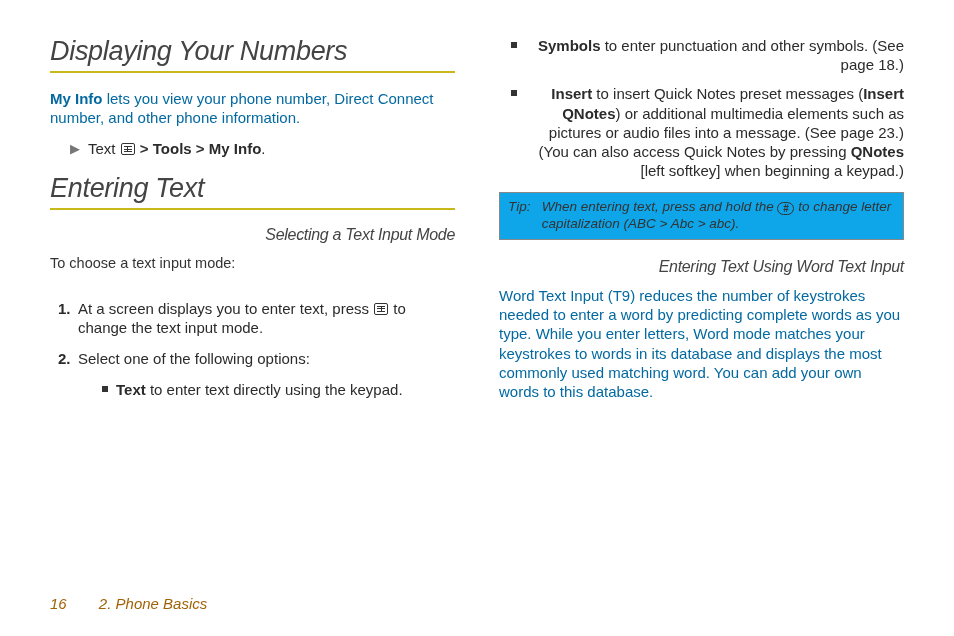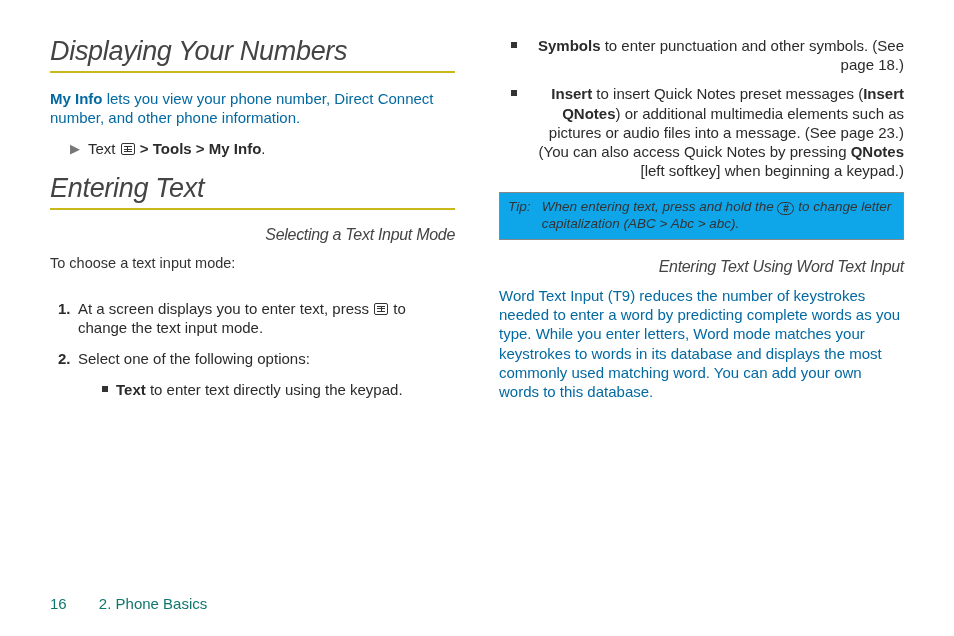--- a/index.html
+++ b/index.html
@@ -160,21 +160,22 @@
   .tipbox .tip-body {
     display: inline-block;
     width: calc(100% - 36px);
     vertical-align: top;
   }
   .footer {
     position: absolute;
     left: 50px;
     bottom: 24px;
     font-size: 15px;
-    color: #0f766e;
+    font-style: italic;
+    color: #a16207;
   }
   .footer .pn { margin-right: 28px; }
 </style>
 </head>
 <body>
 
 <div class="columns">
 
   <div class="col">
 

